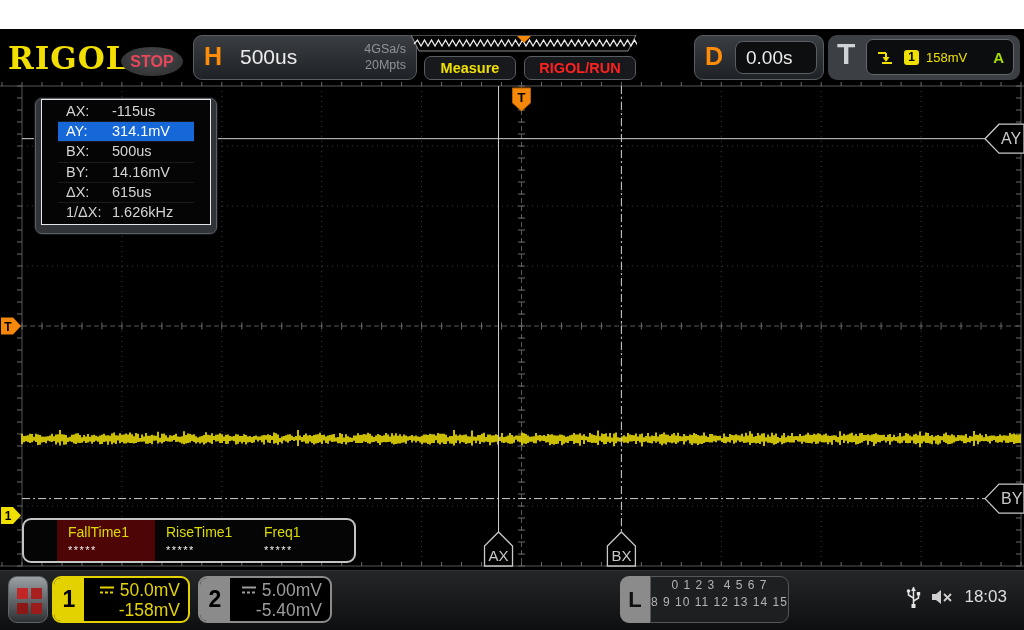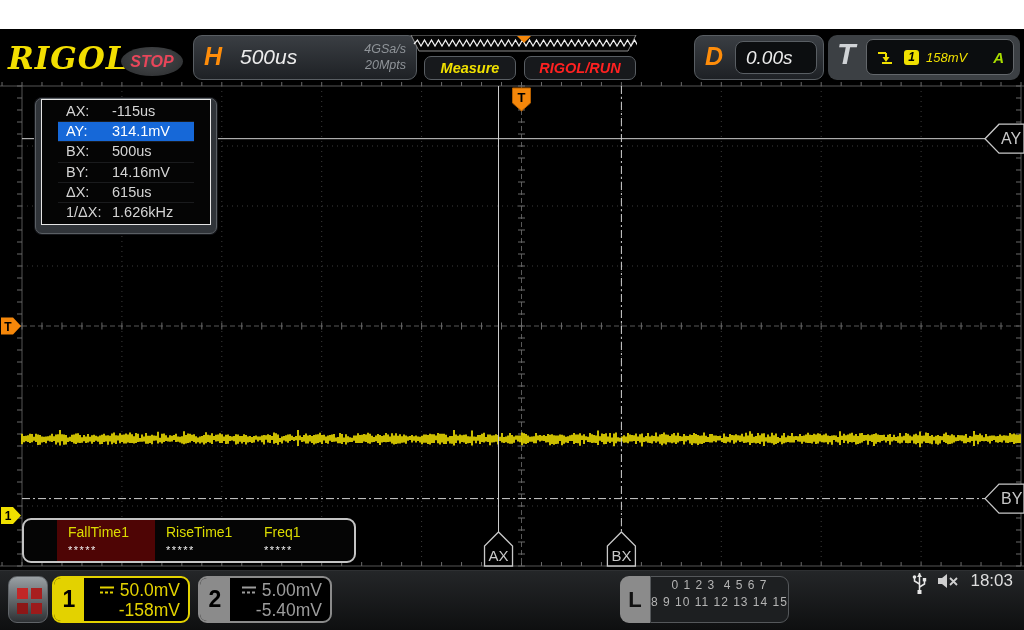--- a/index.html
+++ b/index.html
@@ -4,21 +4,21 @@
 <style>
   html,body{margin:0;padding:0;background:#000;}
   #screen{position:relative;width:1024px;height:630px;background:#000;overflow:hidden;
           font-family:"Liberation Sans",sans-serif;-webkit-font-smoothing:antialiased;}
   
   .topbar{position:absolute;left:0;top:0;width:1024px;height:29px;background:#ffffff;
           color:#000;font-size:17px;line-height:29px;white-space:pre;}
   .topbar .model{margin-left:6px;font-weight:normal;}
   .topbar .dt{margin-left:14px;}
   
-  .header{position:absolute;left:0;top:29px;width:879px;height:55px;background:#000;font-style:italic;}
+  .header{position:absolute;left:0;top:29px;width:879px;height:55px;background:#000;}
   .logo{position:absolute;left:8px;top:11px;font-family:"DejaVu Serif",serif;font-weight:bold;
         font-size:31px;color:#f2de00;letter-spacing:1px;}
   .stopbadge{position:absolute;left:121px;top:18px;width:62px;height:29px;border-radius:50%;
              background:radial-gradient(ellipse at 50% 40%, #4a4c4f 0%, #333537 70%, #232527 100%);
              color:#e8465a;font-weight:bold;font-size:16px;text-align:center;line-height:29px;}
   .tabgroup{position:absolute;background:linear-gradient(#3a3e43,#1e2125);
             border:1px solid #595e63;border-radius:9px;box-sizing:border-box;}
   .hgroup{left:193px;top:6px;width:224px;height:45px;}
   .hletter,.dletter{position:absolute;left:10px;top:6px;color:#ff8d0a;font-weight:bold;font-size:25px;}
   .hvalue{position:absolute;left:46px;top:9px;color:#ececec;font-size:21px;}
@@ -82,21 +82,21 @@
   .ch1 .chvals{color:#e3d200;}
   .ch2 .chvals{color:#9c9c9c;}
   .chrow{font-size:17.5px;line-height:20px;display:flex;align-items:center;}
   .dcicon{display:inline-block;margin-right:5px;}
   .lgroup{position:absolute;left:620px;top:5px;width:130px;height:47px;display:flex;}
   .ltab{width:30px;background:#8b8b8b;border-radius:9px 0 0 9px;color:#111;font-weight:bold;
         font-size:22px;text-align:center;line-height:47px;flex:none;}
   .ldigits{flex:1;background:#1d1f21;border:1px solid #55585b;border-radius:0 9px 9px 0;
            box-sizing:border-box;color:#b4b4b4;font-size:12px;text-align:center;}
   .ldigits div{white-space:pre;line-height:17px;letter-spacing:1px;}
-  .sysicons{position:absolute;right:5px;top:0;height:51px;display:flex;align-items:flex-start;}
+  .sysicons{position:absolute;right:11px;top:0;height:51px;display:flex;align-items:center;}
   .clock{color:#dedede;font-size:17px;margin-left:8px;margin-right:6px;}
 </style>
 </head>
 <body>
 
 <div id="screen">
 
   <div class="topbar">
     <span class="model">MSO5102</span>
     <span class="dt">Fri October 11 18:04:10 2024</span>

